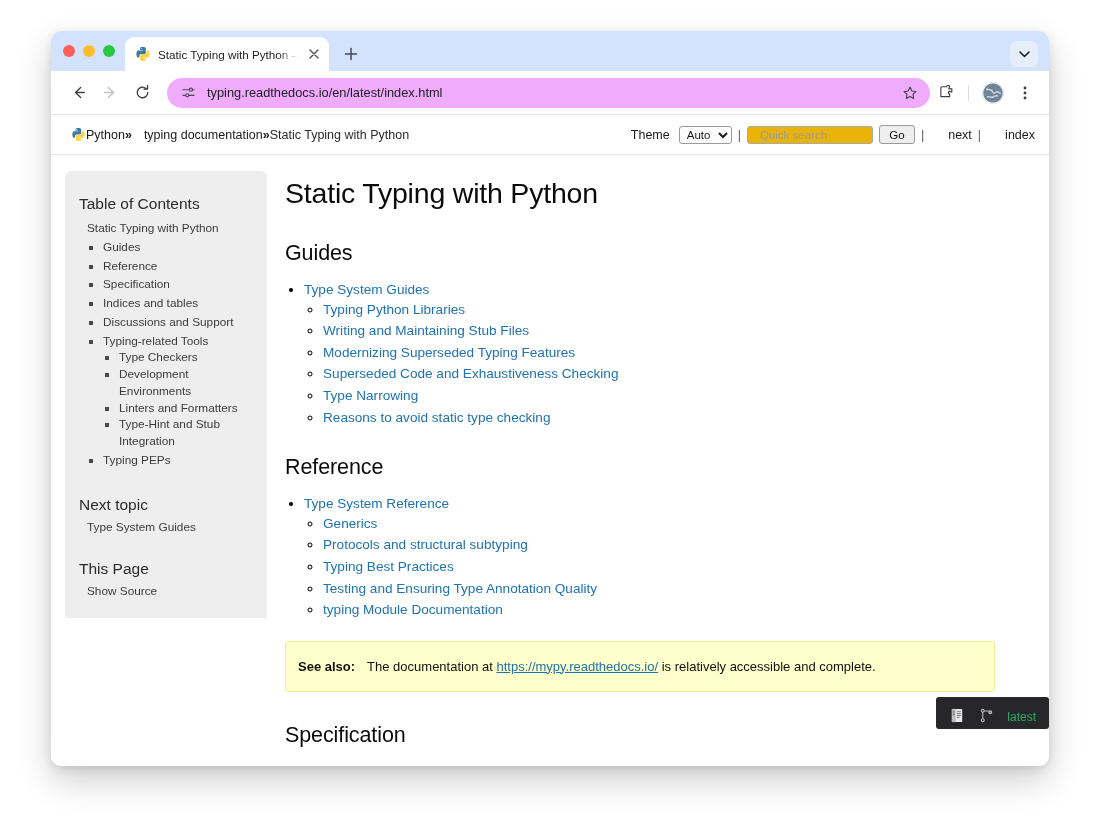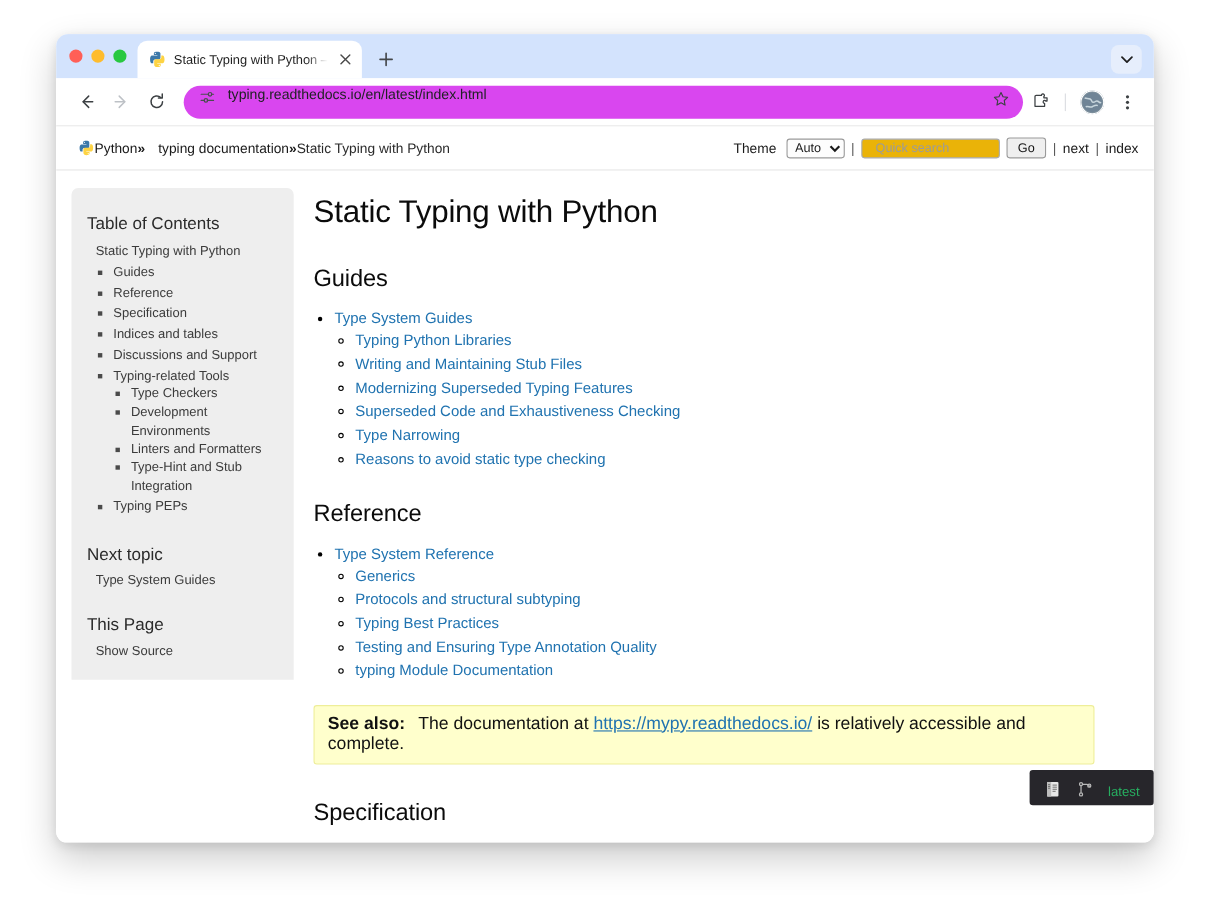--- a/index.html
+++ b/index.html
@@ -84,22 +84,22 @@
     border-bottom: 1px solid #e3e3e3;
   }
   .nav-btn {
     width: 30px; height: 30px; border-radius: 50%;
     display: flex; align-items: center; justify-content: center;
     cursor: pointer; color: #3c4043; flex: 0 0 30px;
   }
   .nav-btn.disabled { color: #bdc1c6; }
   #omnibox {
     flex: 1 1 auto; height: 30px; margin-left: 8px;
-    background: #d946ef; border-radius: 15px;
-    display: flex; align-items: flex-start; padding: 0 6px 0 10px;
+    background: #f0abfc; border-radius: 15px;
+    display: flex; align-items: center; padding: 0 6px 0 10px;
   }
   #site-info-icon {
     width: 22px; height: 22px; flex: 0 0 22px;
     display: flex; align-items: center; justify-content: center;
     border-radius: 50%; cursor: pointer;
   }
   #url-text {
     flex: 1 1 auto; font-size: 12.8px; color: #202124;
     margin-left: 8px; white-space: nowrap; overflow: hidden;
   }
@@ -156,21 +156,21 @@
     color: #222; background: #eab308;
   }
   #quick-search::placeholder { color: #9b9b9b; }
   #go-button {
     height: 19px; min-width: 36px;
     font-size: 11.5px; border: 1px solid #9a9a9a;
     border-radius: 3px; background: #efefef; color: #111;
     font-family: "Liberation Sans", sans-serif; cursor: pointer;
     padding: 0 7px;
   }
-  #related-right a { color: #1a1a1a; text-decoration: none; }
+  #related-right a { color: #1a1a1a; text-decoration: none; margin-left: 18px; }
 
   
   #doc-body {
     display: flex;
     height: calc(100% - 41px);
     padding: 16px 0 0 14px;
     align-items: flex-start;
   }
 
   
@@ -240,22 +240,22 @@
   }
   #main-content ul.inner > li { margin: 0 0 8px 0; }
   #main-content a { color: #2073b0; text-decoration: none; }
 
   
   #seealso-box {
     margin: 24px 0 0 0;
     background: #ffffcc;
     border: 1px solid #eeee99;
     border-radius: 3px;
-    padding: 8px 12px;
-    font-size: 16px;
+    padding: 17px 12px;
+    font-size: 13px;
     color: #111;
     max-width: 710px;
   }
   #seealso-box .sa-title { font-weight: bold; margin-right: 12px; }
   #seealso-box a { color: #2073b0; text-decoration: underline; }
 
   
   #rtd-badge {
     position: absolute;
     right: 0px; bottom: 53px;

